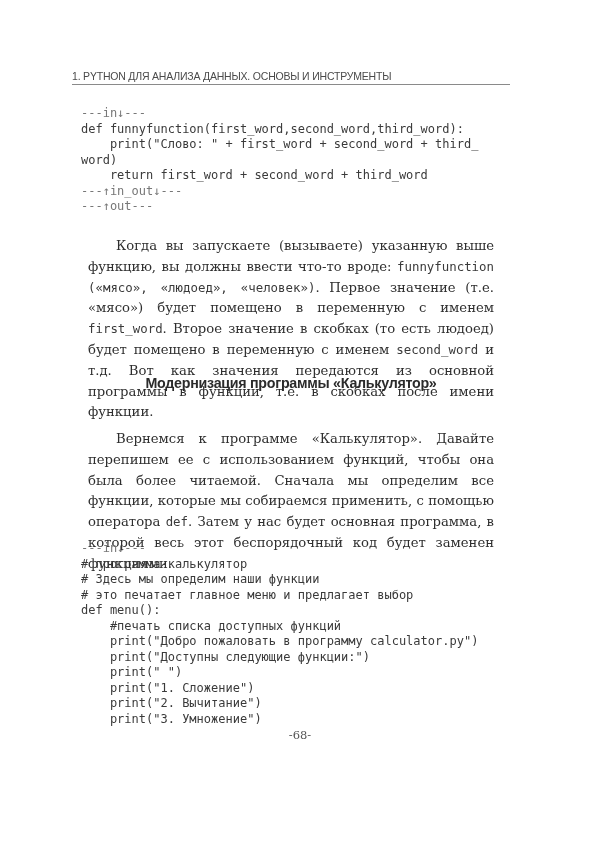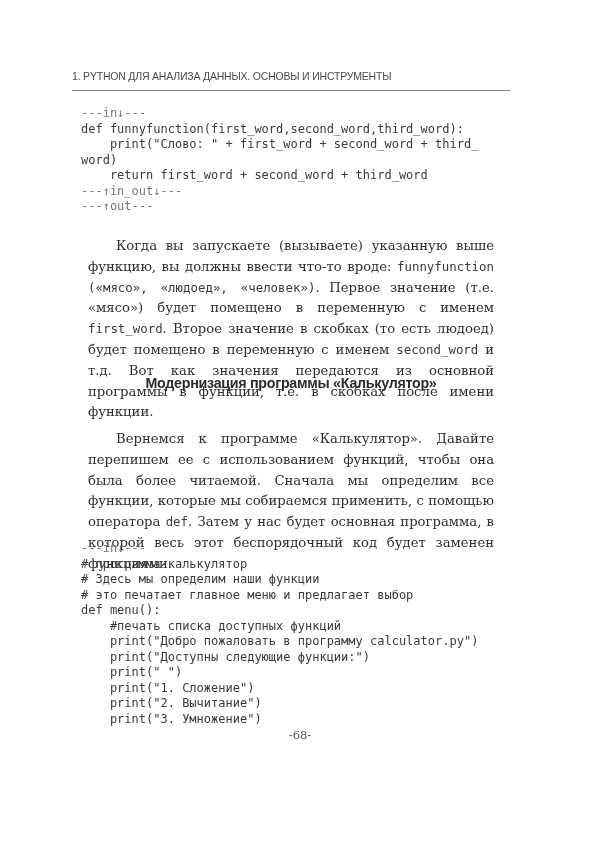--- a/index.html
+++ b/index.html
@@ -16,21 +16,21 @@
     }
     .running-header {
       position: absolute;
       left: 72px;
       top: 70px;
       width: 438px;
       font-family: "Liberation Sans", sans-serif;
       font-size: 10.5px;
       letter-spacing: -0.2px;
       color: #4a4a4a;
-      padding-bottom: 8px;
+      padding-bottom: 2px;
       border-bottom: 1px solid #8a8a8a;
       white-space: nowrap;
     }
     .code {
       position: absolute;
       left: 72px;
       font-family: "DejaVu Sans Mono", monospace;
       font-size: 12px;
       line-height: 15.5px;
       color: #3a3a3a;

